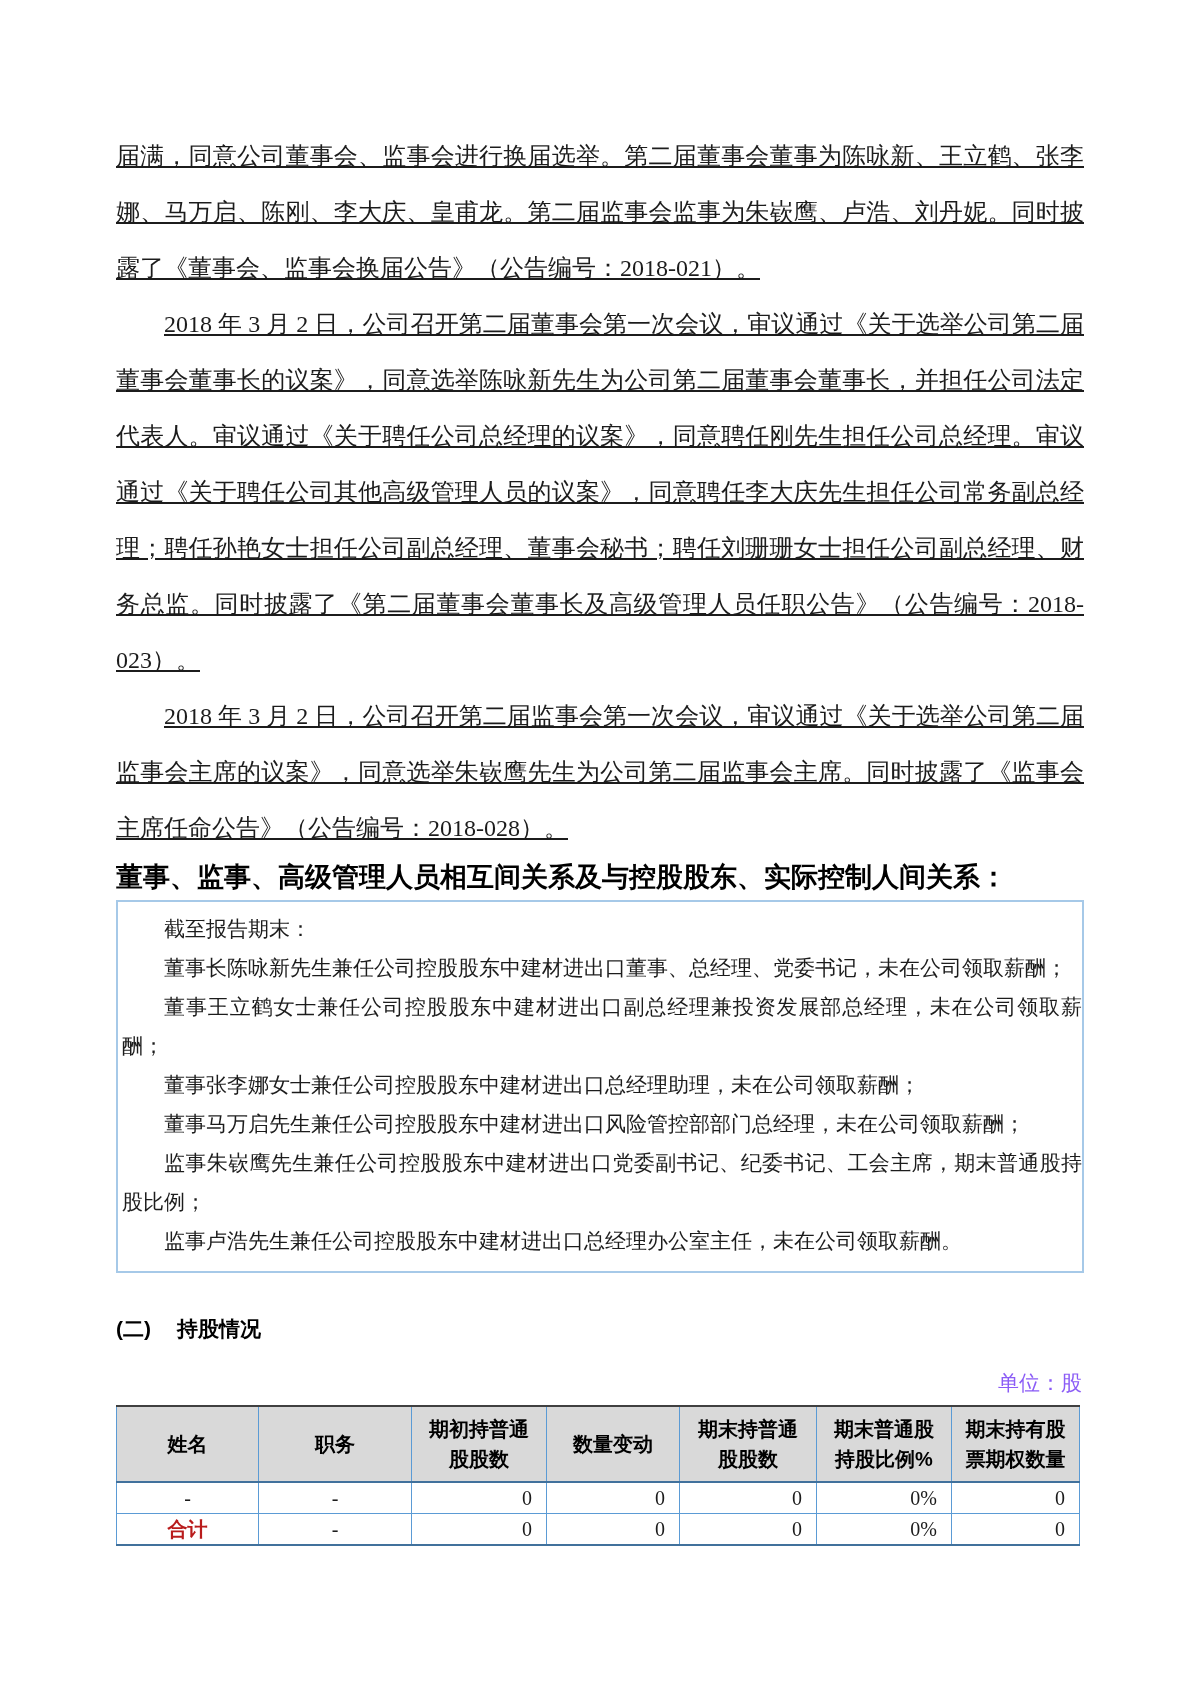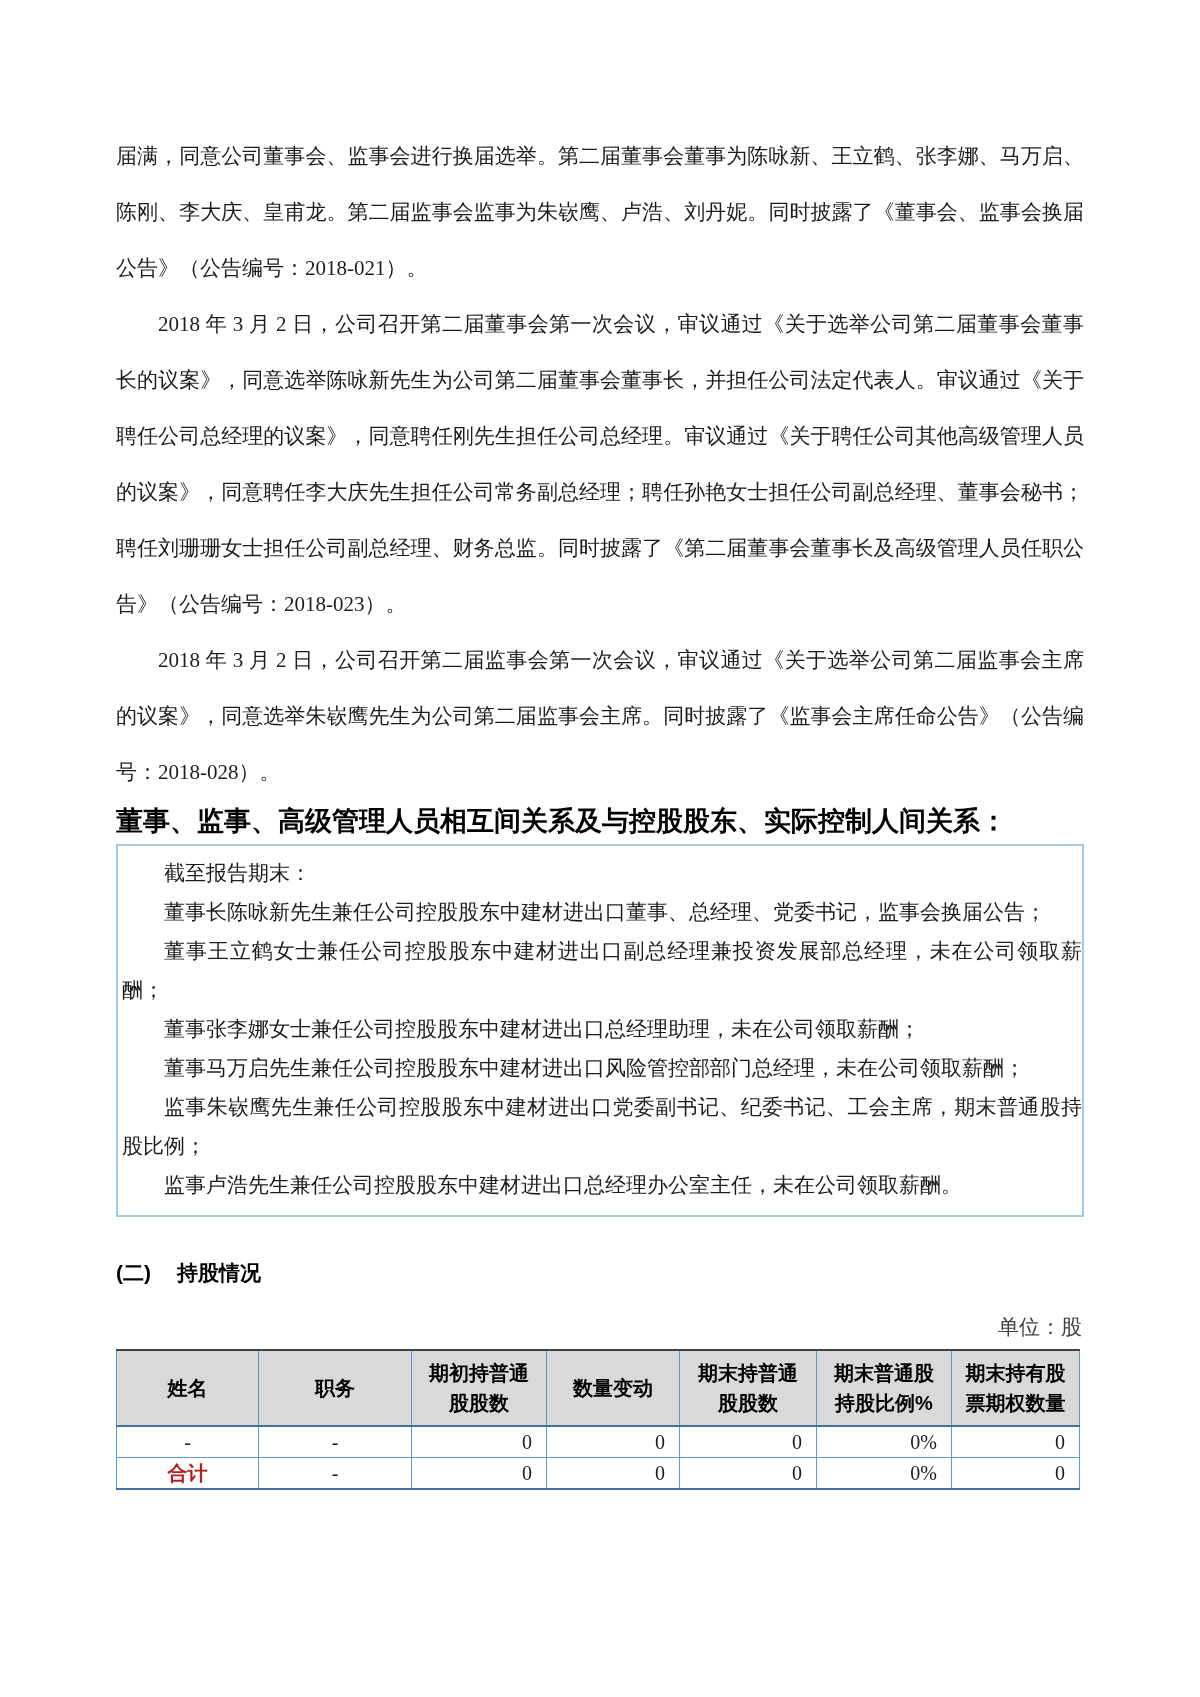--- a/index.html
+++ b/index.html
@@ -17,24 +17,25 @@
     background:#ffffff;
     font-family:"Liberation Serif","DejaVu Serif",serif;
     color:#1c1c1c;
     overflow:hidden;
   }
   .content{
     padding:128px 116px 0 116px;
   }
   
   .para{
-    font-size:21px;
+    font-size:24px;
     line-height:56px;
     text-align:justify;
     color:#1c1c1c;
+    text-decoration:underline;
   }
   .para.indent{text-indent:2em;}
   
   .relation-heading{
     font-family:"Liberation Sans","DejaVu Sans",sans-serif;
     font-weight:bold;
     font-size:27px;
     line-height:34px;
     margin:4px 0 6px 0;
     color:#000;
@@ -61,21 +62,21 @@
     color:#000;
   }
   .section-heading .sec-num{display:inline-block;margin-right:26px;}
   
   .unit-label{
     margin-top:26px;
     margin-bottom:8px;
     text-align:right;
     font-size:21px;
     padding-right:2px;
-    color:#404040;
+    color:#8b5cf6;
   }
   
   table.holdings{
     width:963px;
     border-collapse:collapse;
     table-layout:fixed;
     border-top:2px solid var(--table-top-border,#404040);
     border-bottom:2px solid #41719c;
   }
   table.holdings td,table.holdings th{
@@ -119,21 +120,21 @@
   <div class="content">
 
     <p class="para">届满，同意公司董事会、监事会进行换届选举。第二届董事会董事为陈咏新、王立鹤、张李娜、马万启、陈刚、李大庆、皇甫龙。第二届监事会监事为朱嵚鹰、卢浩、刘丹妮。同时披露了《董事会、监事会换届公告》（公告编号：2018-021）。</p>
     <p class="para indent">2018 年 3 月 2 日，公司召开第二届董事会第一次会议，审议通过《关于选举公司第二届董事会董事长的议案》，同意选举陈咏新先生为公司第二届董事会董事长，并担任公司法定代表人。审议通过《关于聘任公司总经理的议案》，同意聘任刚先生担任公司总经理。审议通过《关于聘任公司其他高级管理人员的议案》，同意聘任李大庆先生担任公司常务副总经理；聘任孙艳女士担任公司副总经理、董事会秘书；聘任刘珊珊女士担任公司副总经理、财务总监。同时披露了《第二届董事会董事长及高级管理人员任职公告》（公告编号：2018-023）。</p>
     <p class="para indent">2018 年 3 月 2 日，公司召开第二届监事会第一次会议，审议通过《关于选举公司第二届监事会主席的议案》，同意选举朱嵚鹰先生为公司第二届监事会主席。同时披露了《监事会主席任命公告》（公告编号：2018-028）。</p>
 
     <div class="relation-heading">董事、监事、高级管理人员相互间关系及与控股股东、实际控制人间关系：</div>
 
     <div class="relation-box">
       <p class="box-line">截至报告期末：</p>
-      <p class="box-line">董事长陈咏新先生兼任公司控股股东中建材进出口董事、总经理、党委书记，监事会换届公告；</p>
+      <p class="box-line">董事长陈咏新先生兼任公司控股股东中建材进出口董事、总经理、党委书记，未在公司领取薪酬；</p>
       <p class="box-line">董事王立鹤女士兼任公司控股股东中建材进出口副总经理兼投资发展部总经理，未在公司领取薪酬；</p>
       <p class="box-line">董事张李娜女士兼任公司控股股东中建材进出口总经理助理，未在公司领取薪酬；</p>
       <p class="box-line">董事马万启先生兼任公司控股股东中建材进出口风险管控部部门总经理，未在公司领取薪酬；</p>
       <p class="box-line">监事朱嵚鹰先生兼任公司控股股东中建材进出口党委副书记、纪委书记、工会主席，期末普通股持股比例；</p>
       <p class="box-line">监事卢浩先生兼任公司控股股东中建材进出口总经理办公室主任，未在公司领取薪酬。</p>
     </div>
 
     <div class="section-heading">
       <span class="sec-num">(二)</span><span>持股情况</span>
     </div>

